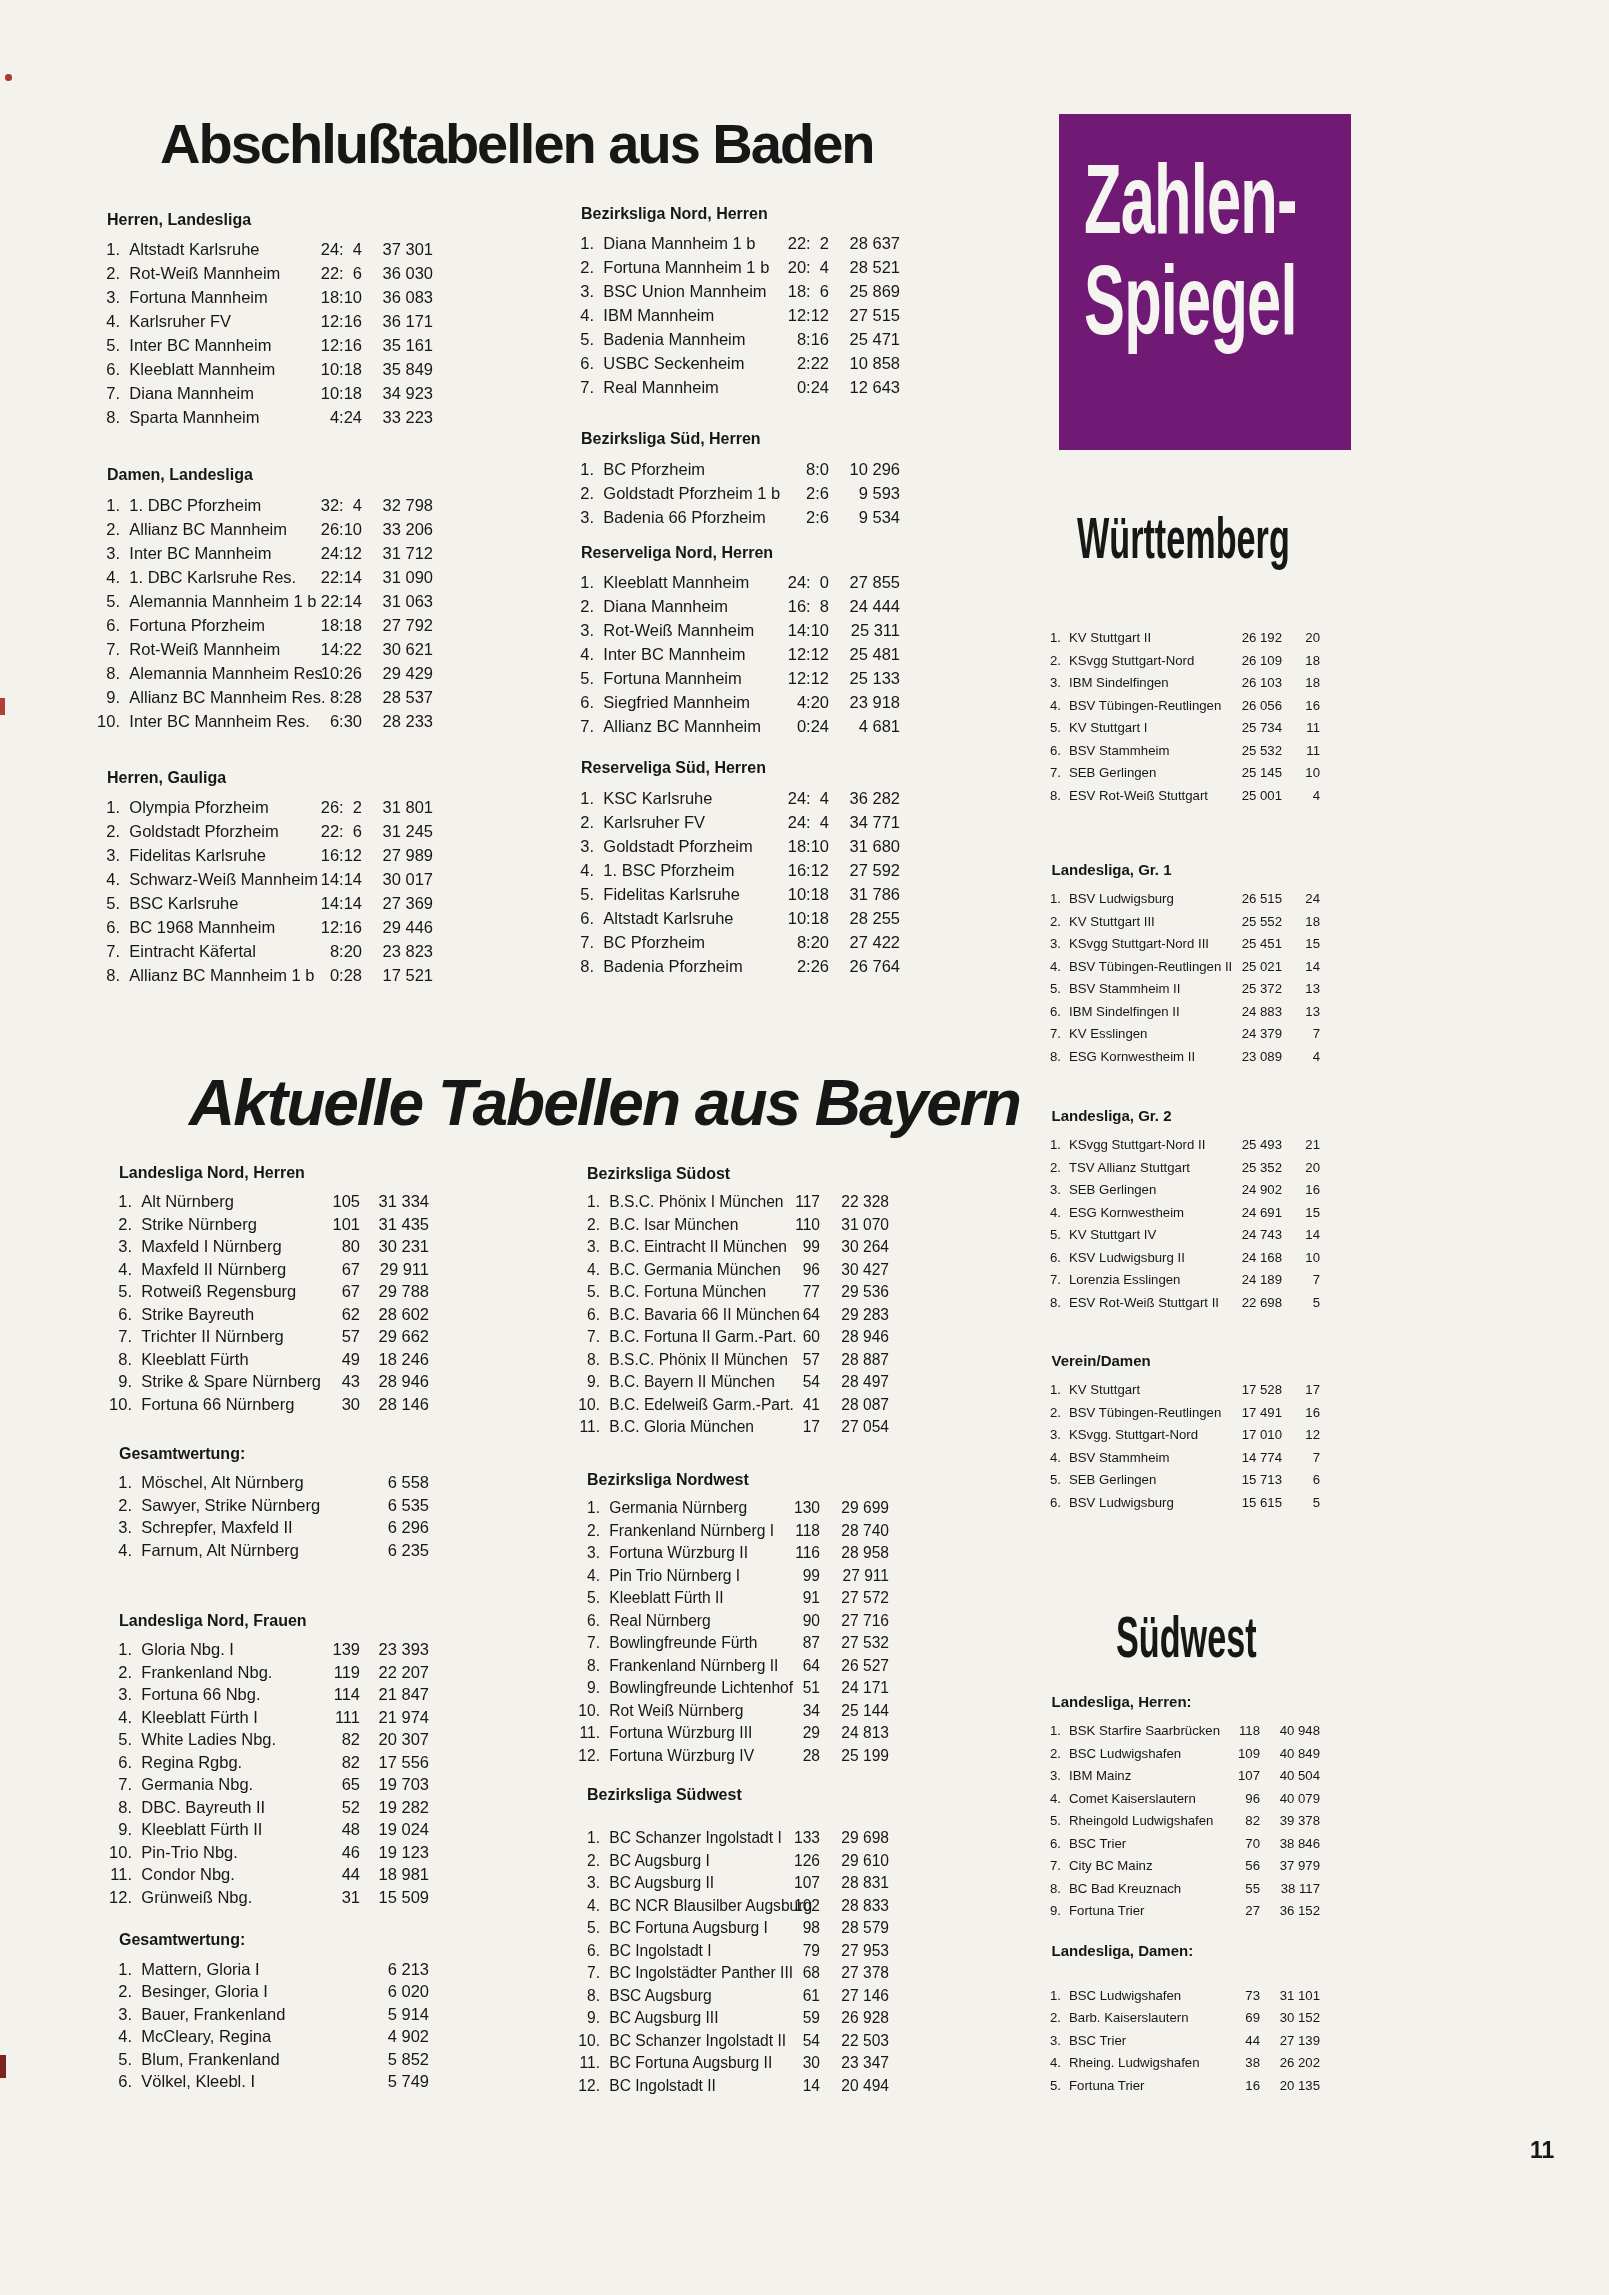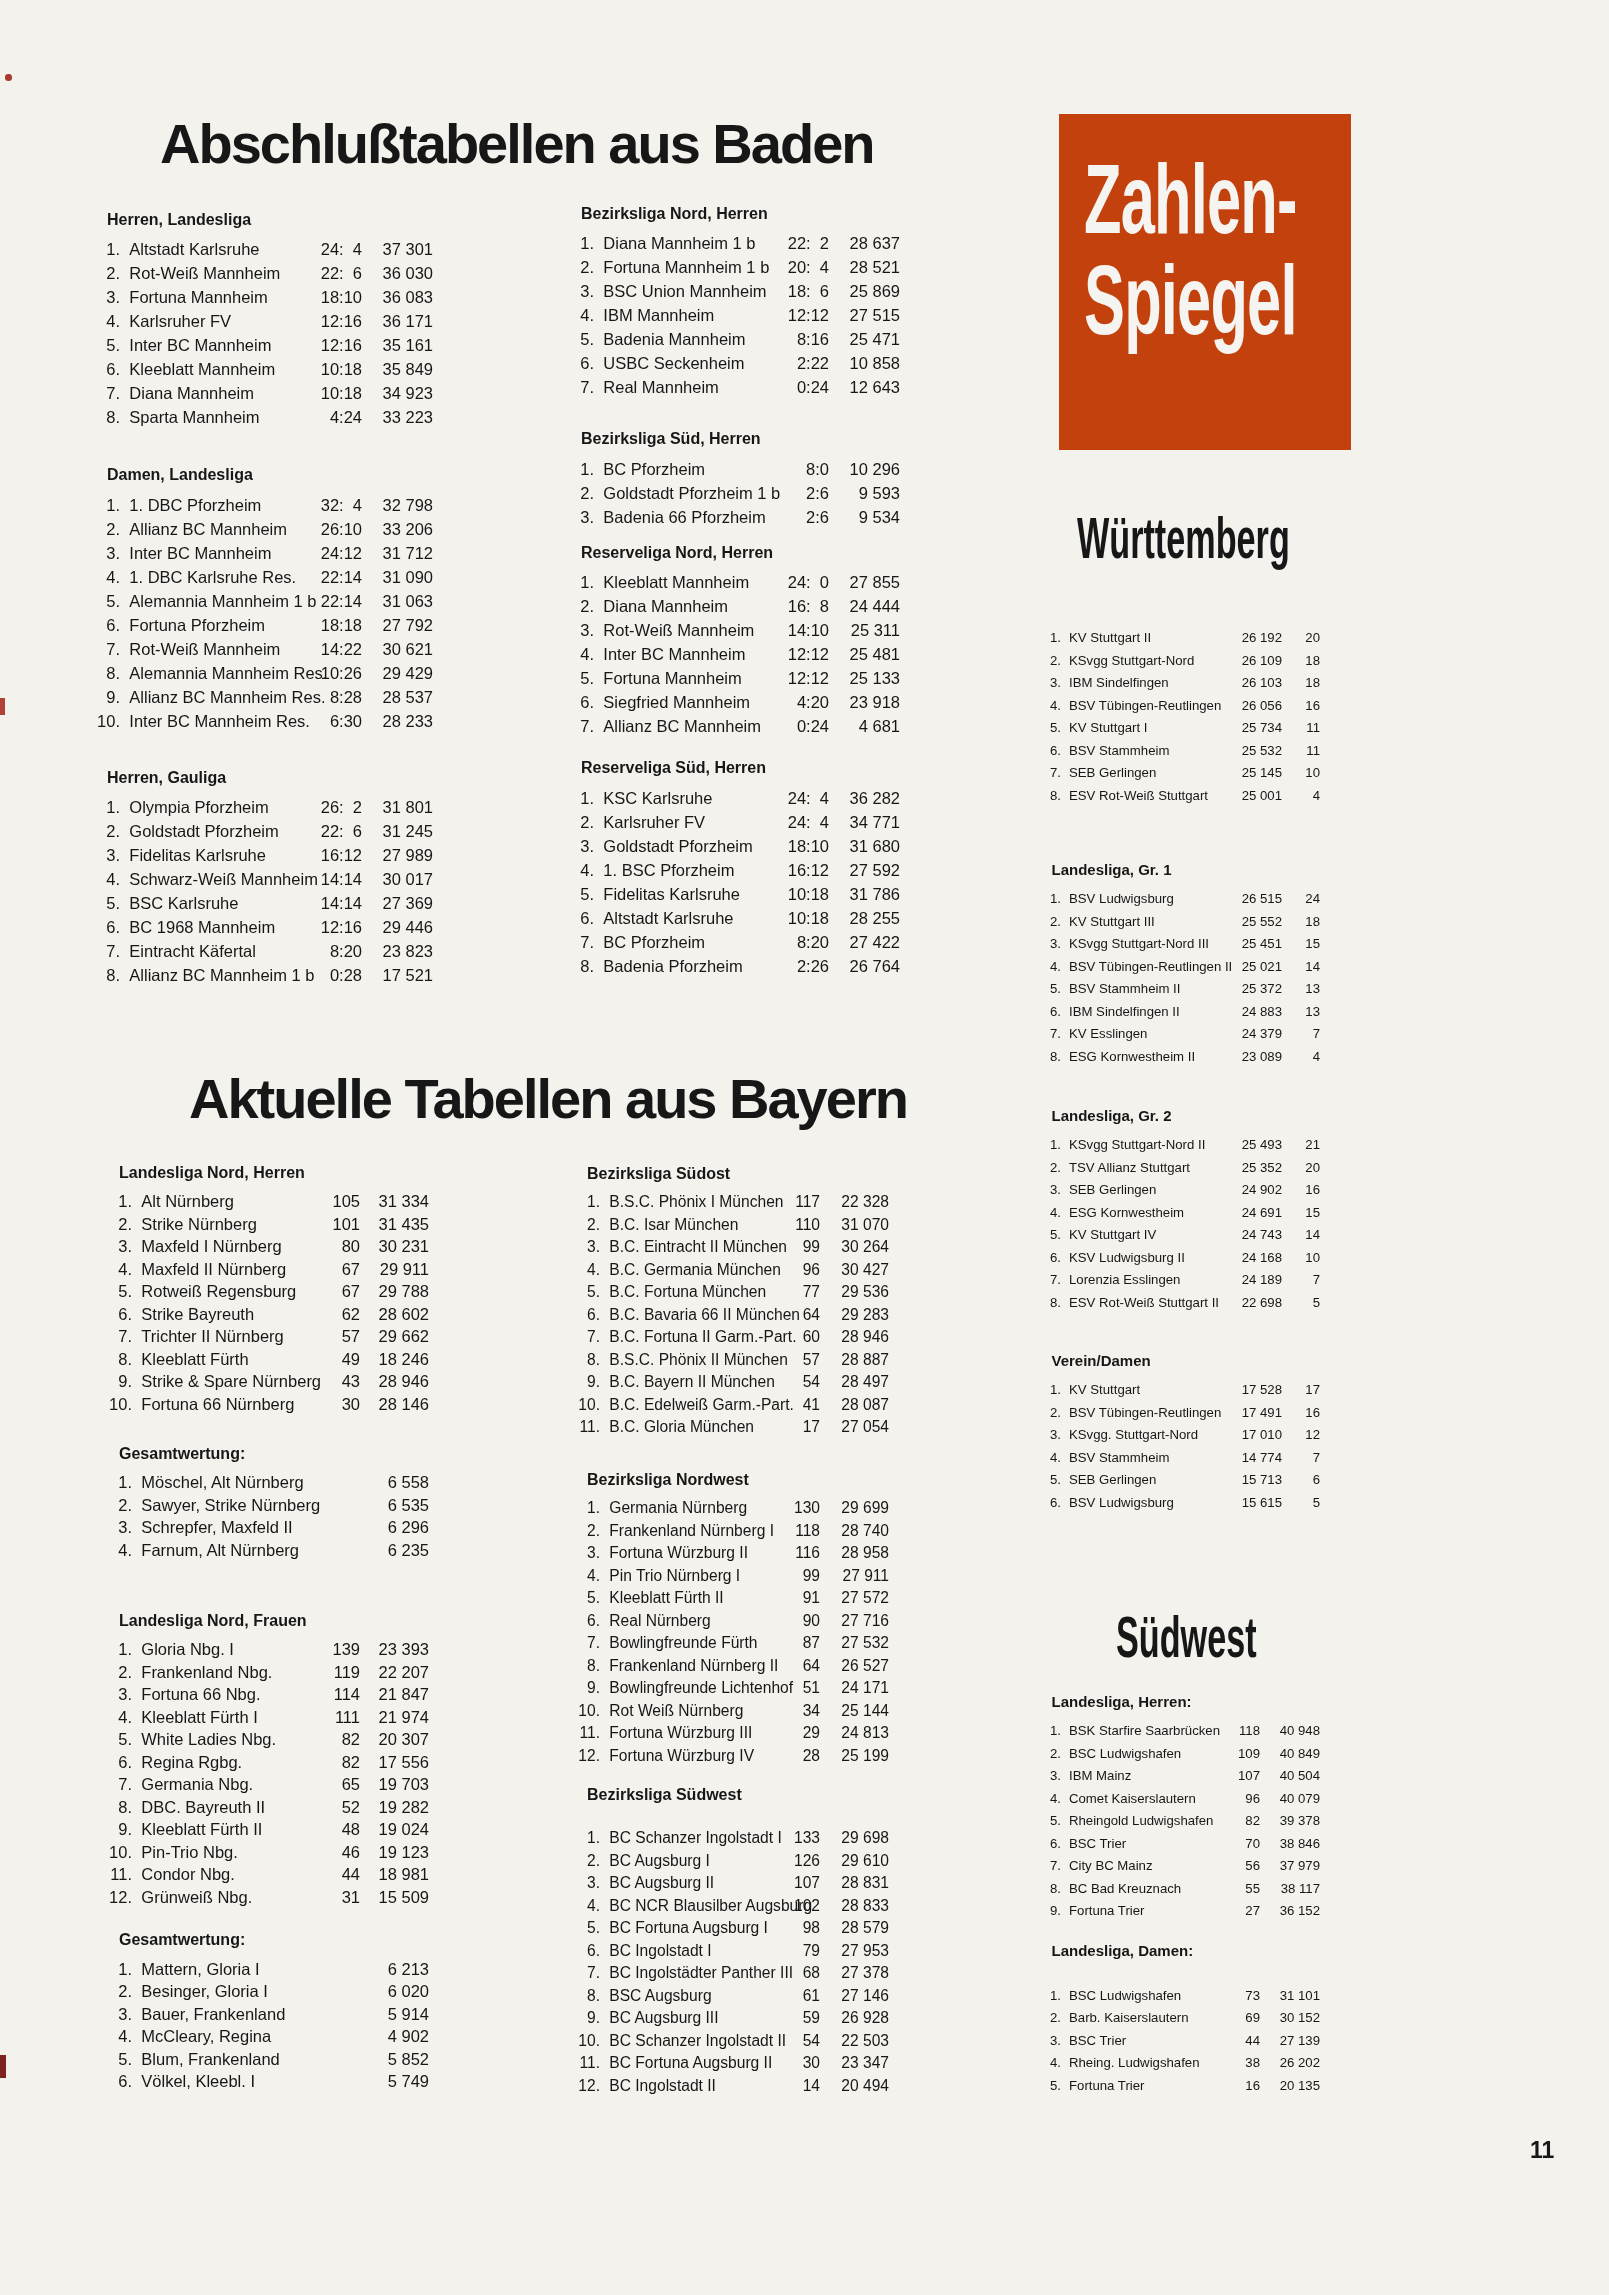--- a/index.html
+++ b/index.html
@@ -6,28 +6,28 @@
   html,body { width:1609px; height:2295px; }
   body {
     position:relative;
     background:#f4f2ed;
     color:#171717;
     font-family:"Liberation Sans","DejaVu Sans",sans-serif;
     overflow:hidden;
   }
   .big-title { position:absolute; font-weight:bold; line-height:1; letter-spacing:-2px; white-space:nowrap; }
   #baden-title  { left:160px; top:116px;  font-size:56px; }
-  #bayern-title { left:189px; top:1071px; font-size:56px; }
+  #bayern-title { left:189px; top:1071px; font-size:64px;font-style:italic; }
   .cond-title { position:absolute; font-weight:bold; line-height:1; white-space:nowrap;
                 transform:scaleX(0.60); transform-origin:left top; }
   #wuertt-title   { left:1077px; top:510px;  font-size:57px; }
   #suedwest-title { left:1116px; top:1609px; font-size:57px; }
 
   #logo { position:absolute; left:1059px; top:114px; width:292px; height:336px;
-          background:#c2410c; color:#f5f4f0; padding:34px 0 0 25px; }
+          background:#701a75; color:#f5f4f0; padding:34px 0 0 25px; }
   #logo .l { font-weight:bold; font-size:99px; line-height:101px; letter-spacing:-1.3px;
              transform:scaleX(0.62); transform-origin:left top; white-space:nowrap; }
 
   .tcol { position:absolute; }
   .table { }
   .thead { font-weight:bold; }
   .row  { display:flex; align-items:baseline; }
   .rank { flex:none; text-align:right; white-space:pre; }
   .name { flex:1 1 0; min-width:0; padding-left:9.3px; white-space:nowrap; }
   .v1,.v2 { flex:none; text-align:right; white-space:pre; }

